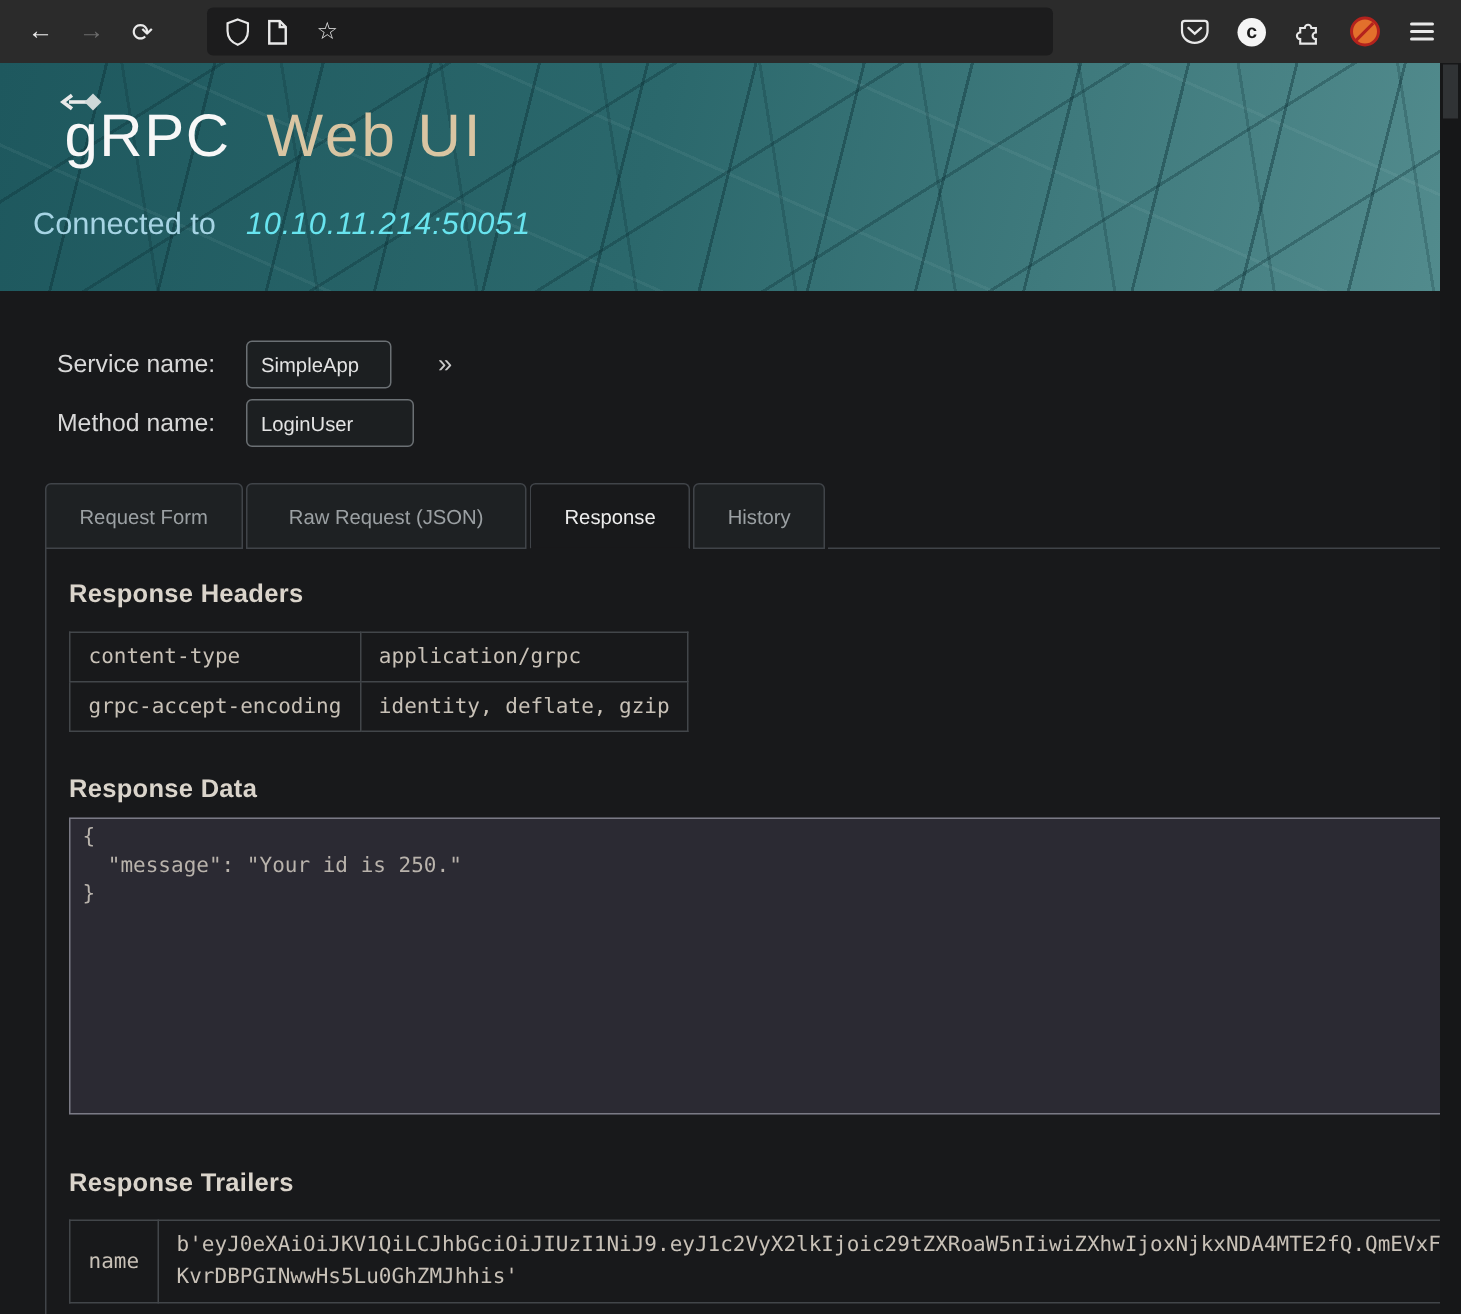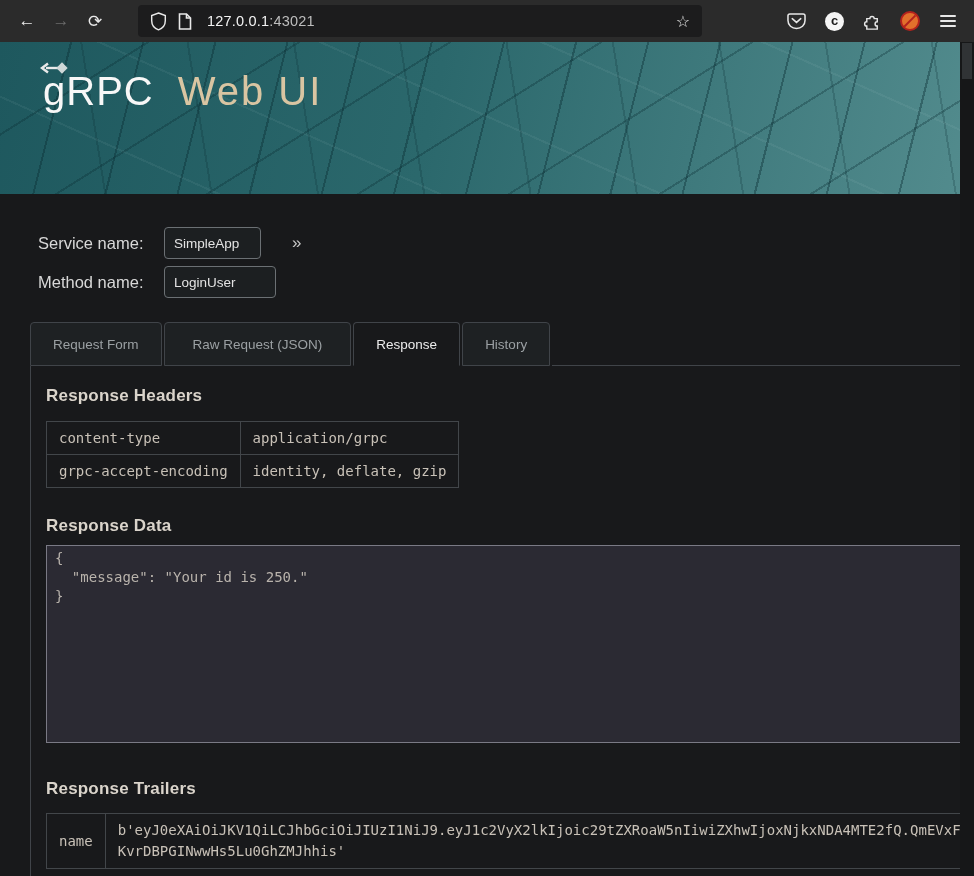--- a/index.html
+++ b/index.html
@@ -136,21 +136,20 @@
       <svg width="17" height="19" viewBox="0 0 20 22">
           <path d="M10 1 L18 4 V10 C18 15.5 14.5 19 10 20.8 C5.5 19 2 15.5 2 10 V4 Z" fill="none" stroke="#e8e8e8" stroke-width="1.7"></path>
         </svg>
     </span>
     <span class="icn">
       <svg width="14" height="17" viewBox="0 0 14 17">
           <path d="M1.5 1 H8.5 L12.5 5 V16 H1.5 Z" fill="none" stroke="#e8e8e8" stroke-width="1.6"></path>
           <path d="M8.5 1 V5 H12.5" fill="none" stroke="#e8e8e8" stroke-width="1.6"></path>
         </svg>
     </span>
-    <span class="url-text"><span>127.0.0.1</span><span class="url-port">:43021</span></span>
     <span class="star">☆</span>
   </div>
   <div class="chrome-icons">
     <span class="ci">
       <svg width="19" height="18" viewBox="0 0 20 19">
           <path d="M3 2 H17 C18.1 2 19 2.9 19 4 V9 C19 13.9 15 17.5 10 17.5 C5 17.5 1 13.9 1 9 V4 C1 2.9 1.9 2 3 2 Z" fill="none" stroke="#e8e8e8" stroke-width="1.6"></path>
           <path d="M5.5 7 L10 11 L14.5 7" fill="none" stroke="#e8e8e8" stroke-width="1.6" stroke-linecap="round"></path>
         </svg>
     </span>
     <span class="ci">
@@ -184,20 +183,24 @@
       <span class="logo-arrow">
         <svg width="30" height="12" viewBox="0 0 30 12">
             <path d="M8 6 H22" stroke="#e9e9e9" stroke-width="2.4"></path>
             <path d="M10 1.5 L4 6 L10 10.5" fill="none" stroke="#e9e9e9" stroke-width="2.4"></path>
             <rect x="20" y="2" width="8" height="8" transform="rotate(45 24 6)" fill="#cfd8d8"></rect>
           </svg>
       </span>
       <span>gRPC</span>
     </span>
     <span class="logo-rest">Web UI</span>
+  </div>
+  <div class="connected-row">
+    <span class="connected-label">Connected to</span>
+    <span class="connected-address">10.10.11.214:50051</span>
   </div>
 </div>
 
 <div class="controls">
   <div class="ctl-row">
     <span class="ctl-label">Service name:</span>
     <span class="select-box select-service">
       <span>SimpleApp</span>
       <svg width="10" height="7" viewBox="0 0 10 7">
           <path d="M1 1.5 L5 5.5 L9 1.5" fill="none" stroke="#cccccc" stroke-width="1.6"></path>

